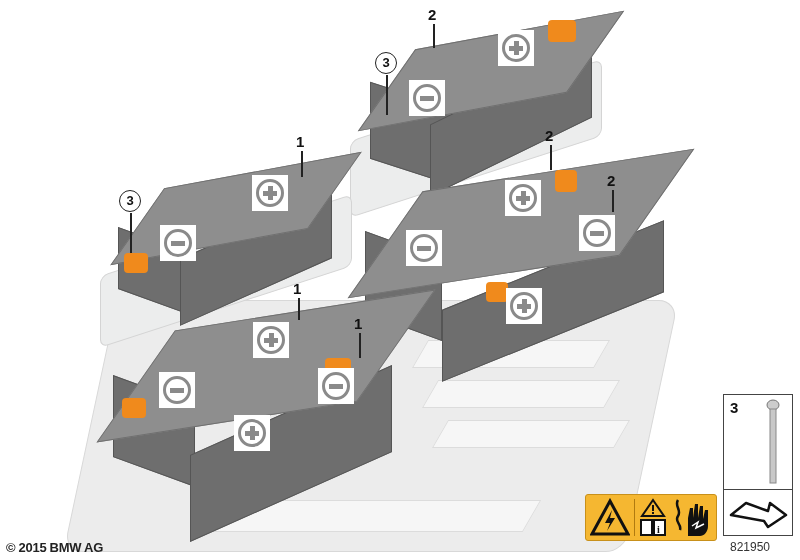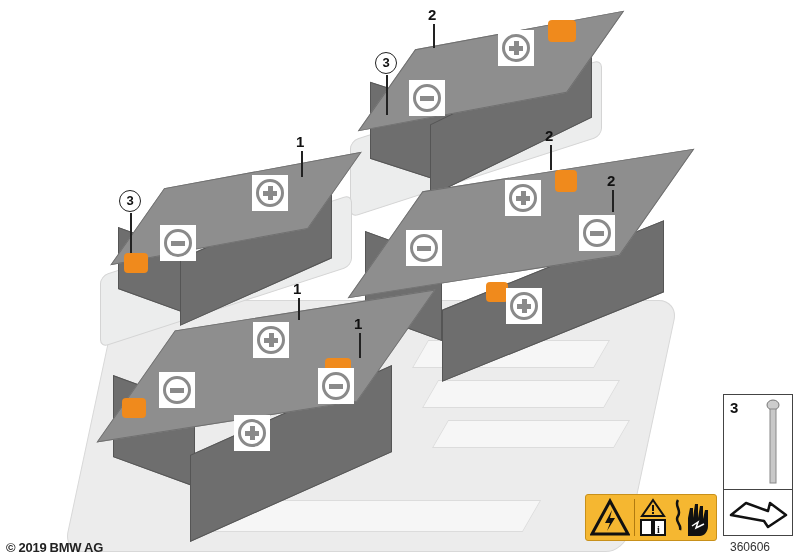--- a/index.html
+++ b/index.html
@@ -172,14 +172,14 @@
   <svg width="14" height="86" style="position:absolute; left:42px; top:4px;" viewBox="0 0 14 86">
     <ellipse cx="7" cy="6" rx="6" ry="5" fill="#ccc" stroke="#777"></ellipse>
     <rect x="4" y="10" width="6" height="74" fill="#c8c8c8" stroke="#888"></rect>
   </svg>
   <div class="legend-div"></div>
   <svg width="60" height="40" style="position:absolute; left:4px; top:98px;" viewBox="0 0 60 40">
     <path d="M3,22 L18,10 L40,18 L42,10 L58,22 L40,34 L36,28 Z" fill="#fff" stroke="#111" stroke-width="2.5" stroke-linejoin="round"></path>
   </svg>
 </div>
 
-<div class="copyright">© 2019 BMW AG</div>
-<div class="partno">360606</div>
+<div class="copyright">© 2015 BMW AG</div>
+<div class="partno">821950</div>
 
 </body></html>

